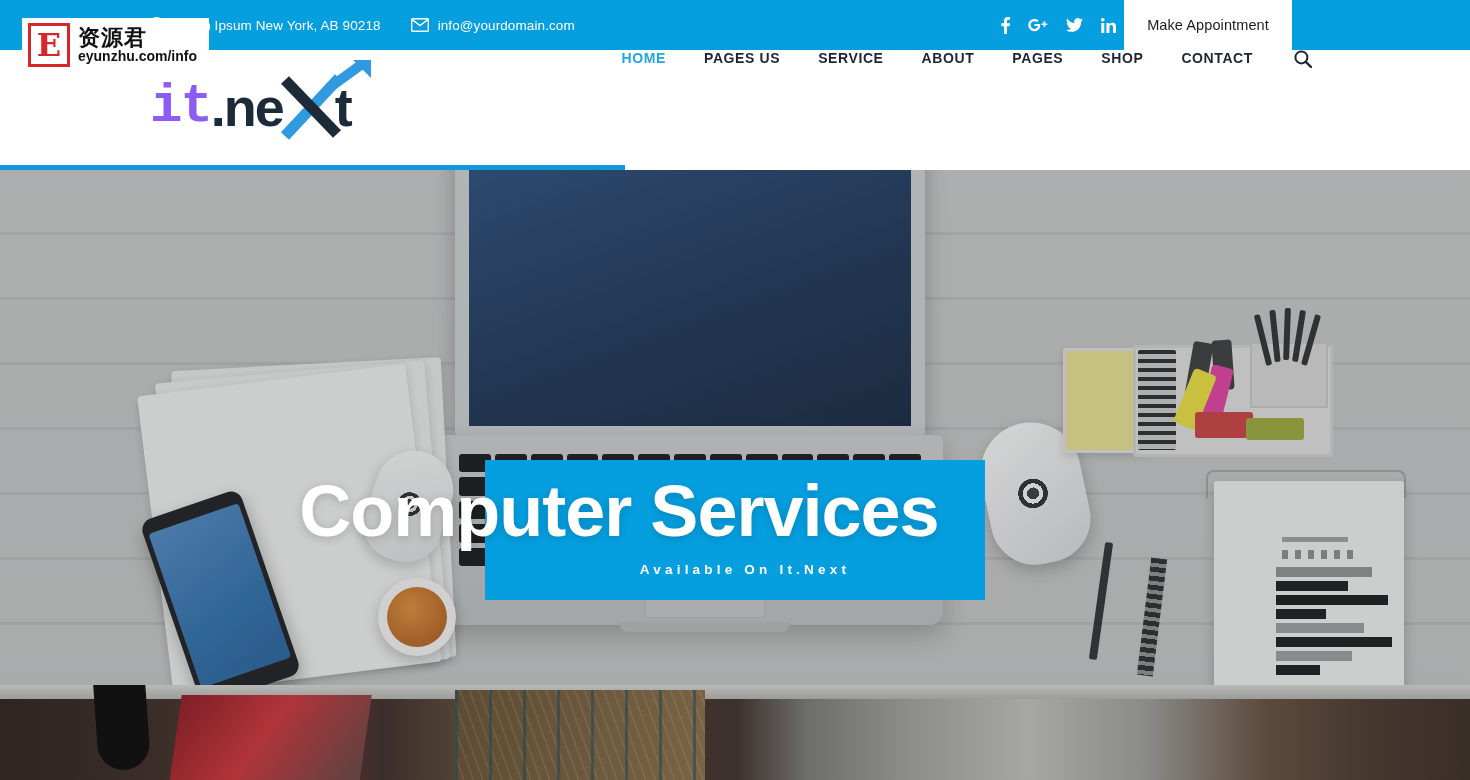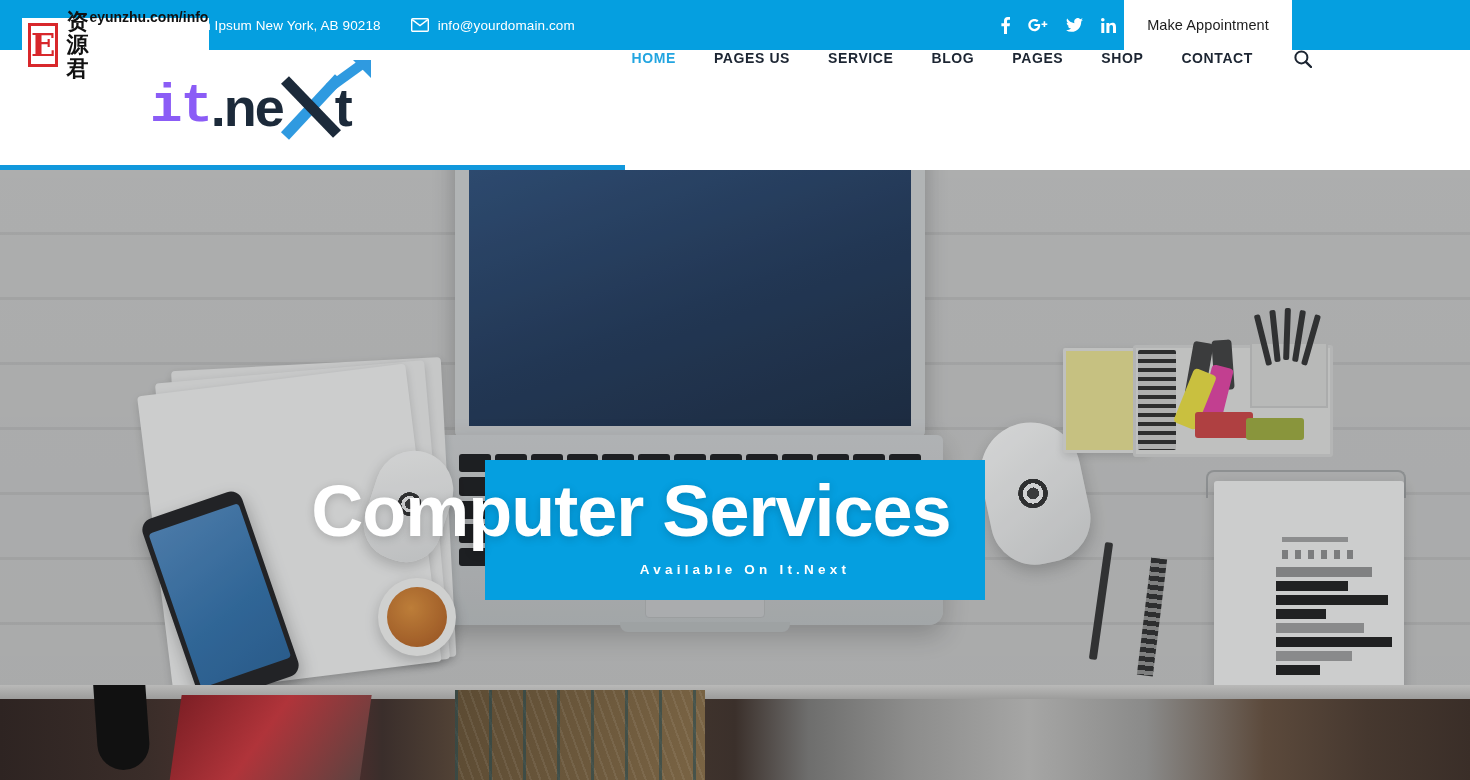--- a/index.html
+++ b/index.html
@@ -206,21 +206,21 @@
   .pencil1 { position:absolute; left:1097px; top:372px; width:8px; height:118px; background:#2f2f2f; transform:rotate(8deg); border-radius:2px; }
   .ruler { position:absolute; left:1144px; top:388px; width:16px; height:118px;
     background:repeating-linear-gradient(180deg,#2a2a2a 0 5px,#8d8d8b 5px 9px); transform:rotate(7deg); }
 
   
   .hero-box {
     position:absolute; left:485px; top:290px; width:500px; height:140px;
     background:#059FE0;
   }
   .hero-title {
-    position:absolute; left:12px; top:305px; width:1238px;
+    position:absolute; left:0; top:305px; width:1238px;
     text-align:center; color:#ffffff; font-weight:bold;
     font-size:72px; letter-spacing:-1px; line-height:1;
     text-shadow:0 2px 10px rgba(0,0,0,.18);
   }
   .hero-sub {
     position:absolute; left:0; top:392px; width:1470px;
     text-align:center; color:#ffffff; font-size:13.5px;
     letter-spacing:4.2px; font-weight:600;padding-left:20px;
   }
 
@@ -266,21 +266,21 @@
     display:flex; align-items:center; gap:8px; padding:3px 6px;
   }
   .wm-e {
     width:42px; height:44px; background:#d8272b; color:#ffffff;
     font-family:"DejaVu Serif", serif; font-weight:bold; font-size:32px;
     display:flex; align-items:center; justify-content:center;
     border:3px solid #d8272b;
   }
   .wm-e span { background:#fff; color:#d8272b; width:100%; height:100%;
     display:flex; align-items:center; justify-content:center; }
-  .wm-txt { display:flex; flex-direction:row; justify-content:space-between; }
+  .wm-txt { display:flex; flex-direction:column; justify-content:space-between; }
   .wm-cn { font-family:"DejaVu Sans", sans-serif; font-size:22px; font-weight:bold; color:#111; line-height:1.05; letter-spacing:1px; }
   .wm-url { font-family:"Liberation Sans", sans-serif; font-size:14px; font-weight:bold; color:#111; line-height:1.1; }
 </style>
 </head>
 <body>
 
 <div class="page">
 
   <div class="topbar">
     <div class="topbar-inner">
@@ -355,21 +355,21 @@
           <path d="M18 82 L50 50 L82 82 Z" fill="#1c2a3a" opacity="0"></path>
         </svg>
       </span>
       <span class="lg-t">t</span>
     </div>
 
     <div class="nav">
       <a href="#" class="active">HOME</a>
       <a href="#">PAGES US</a>
       <a href="#">SERVICE</a>
-      <a href="#">BLOG</a>
+      <a href="#">ABOUT</a>
       <a href="#">PAGES</a>
       <a href="#">SHOP</a>
       <a href="#">CONTACT</a>
       <span class="search-btn">
         <svg width="18" height="18" viewBox="0 0 18 18">
             <circle cx="7.4" cy="7.4" r="6" fill="none" stroke="#1c2532" stroke-width="2"></circle>
             <path d="M11.8 11.8L17 17" stroke="#1c2532" stroke-width="2.4" stroke-linecap="round"></path>
           </svg>
       </span>
     </div>

